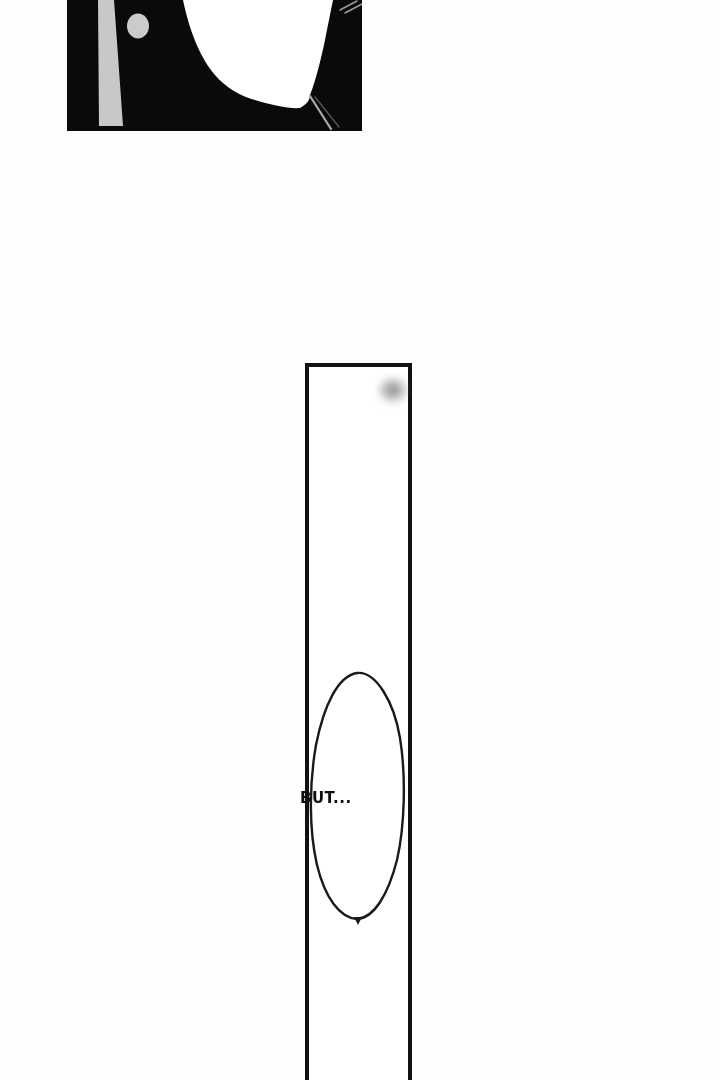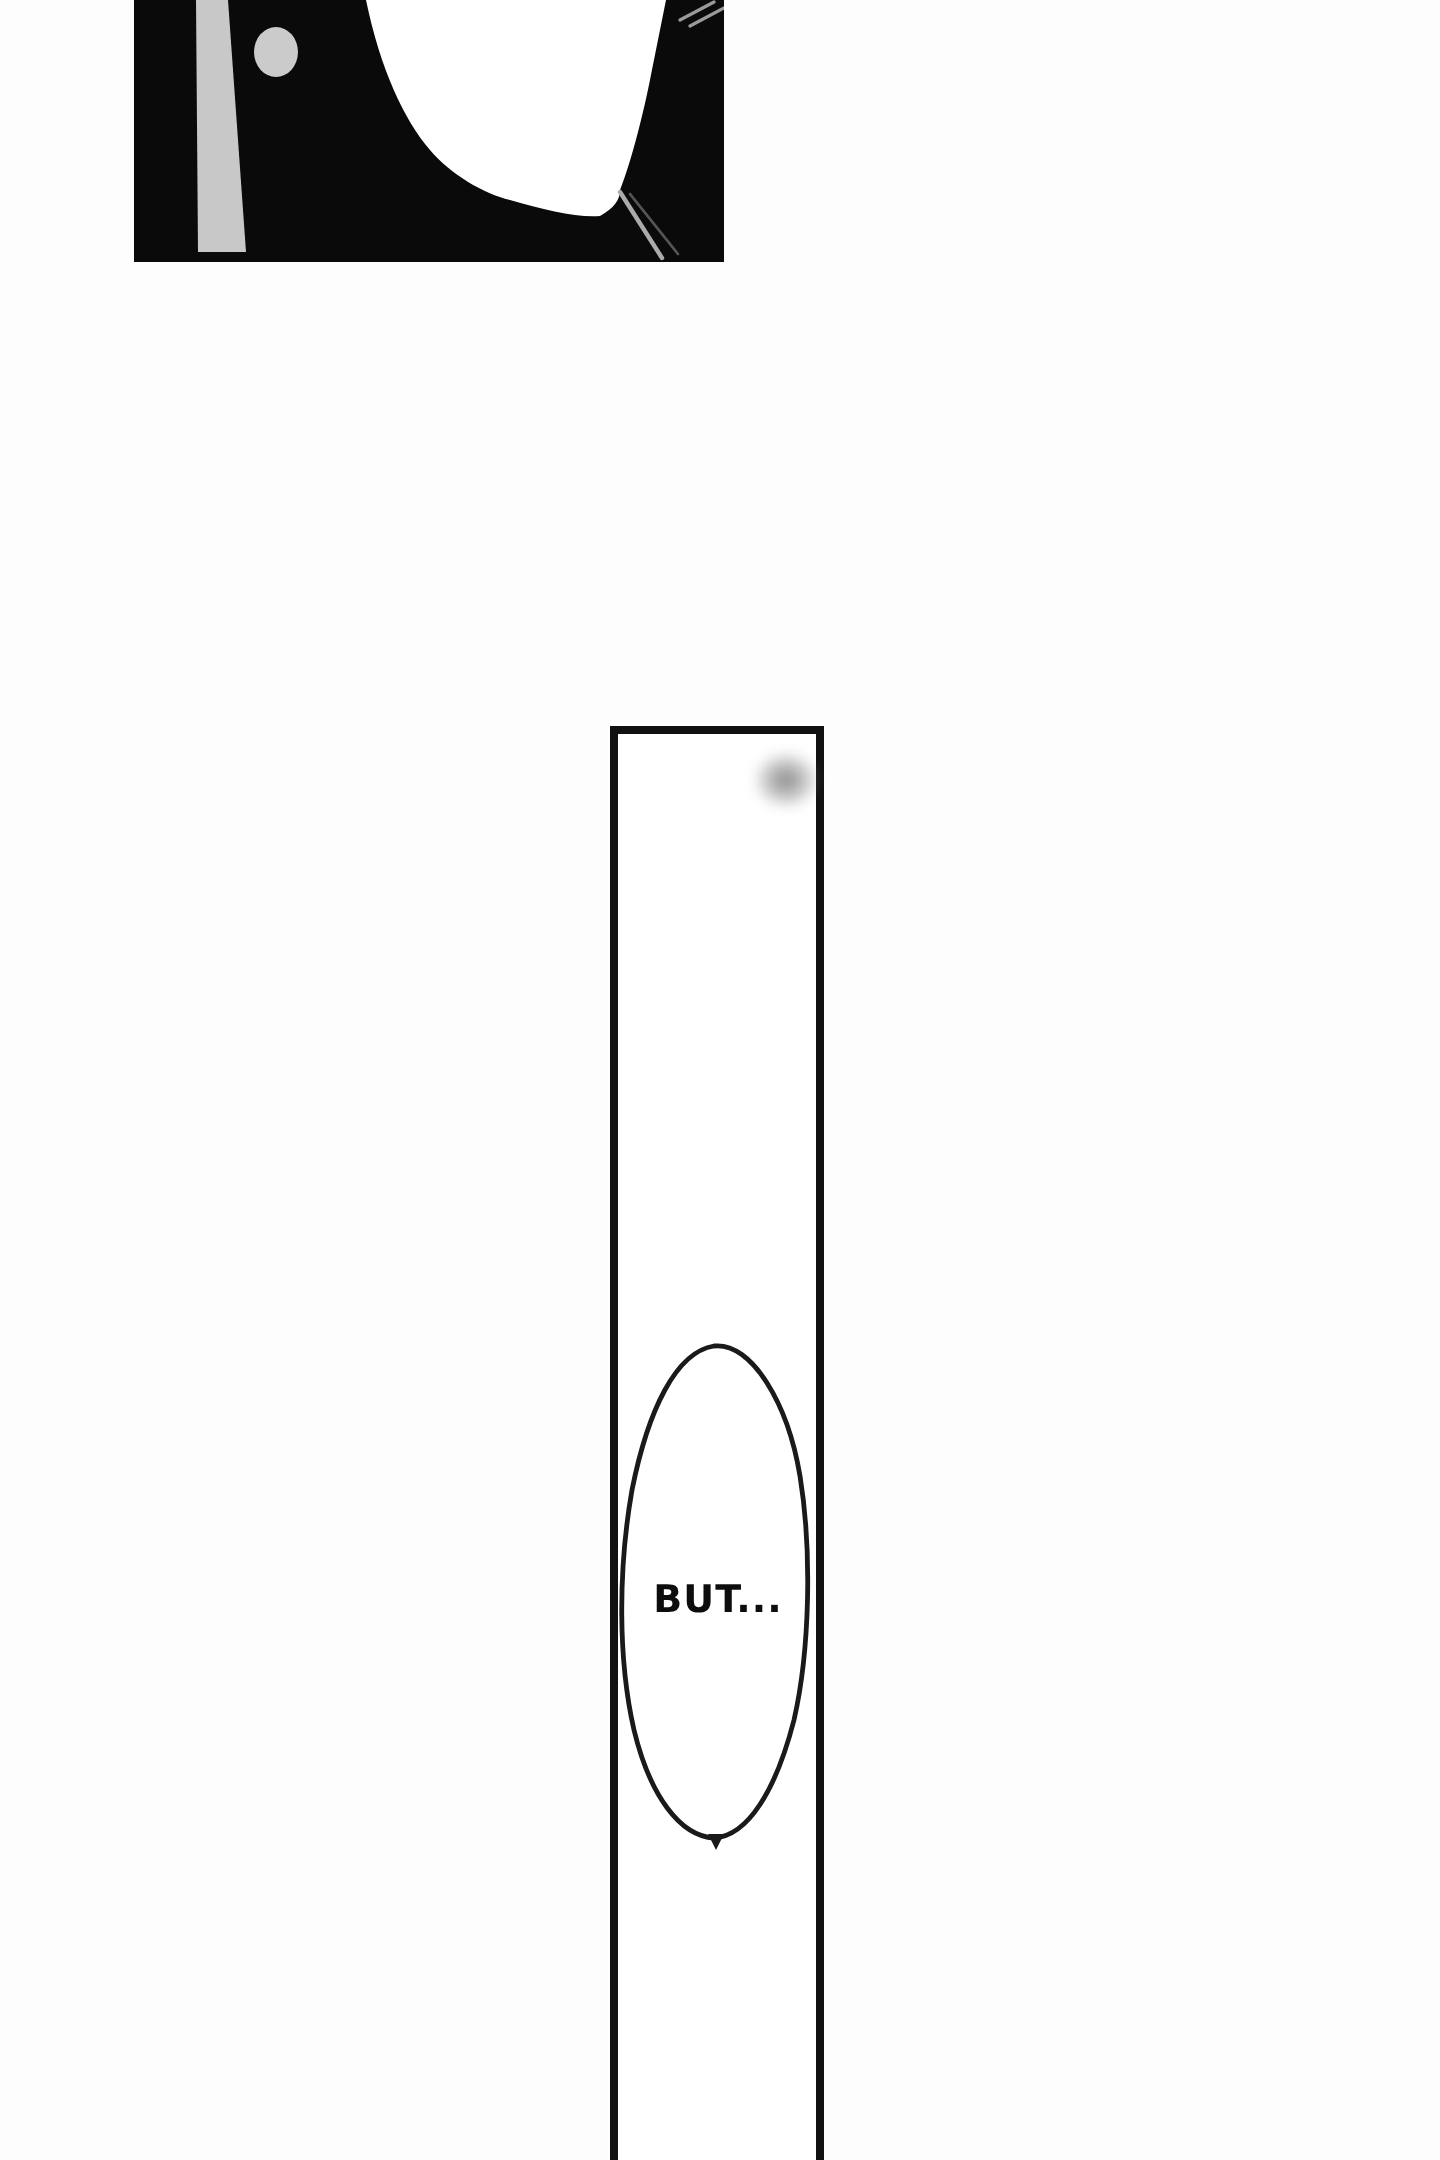--- a/index.html
+++ b/index.html
@@ -67,22 +67,21 @@
     fill: #ffffff;
     stroke: #1a1a1a;
     stroke-width: 2.4;
   }
   .bubble-tail { fill: #1a1a1a; }
   .bubble-text {
     position: absolute;
     left: 300px;
     top: 789px;
     width: 118px;
-    text-align: center;
-    font-size: 19px;
+    font-size: 15px;
     font-weight: 600;
     letter-spacing: 0.5px;
     color: #0d0d0d;
     user-select: none;
   }
 </style>
 </head>
 <body>
 
 <div class="page">

